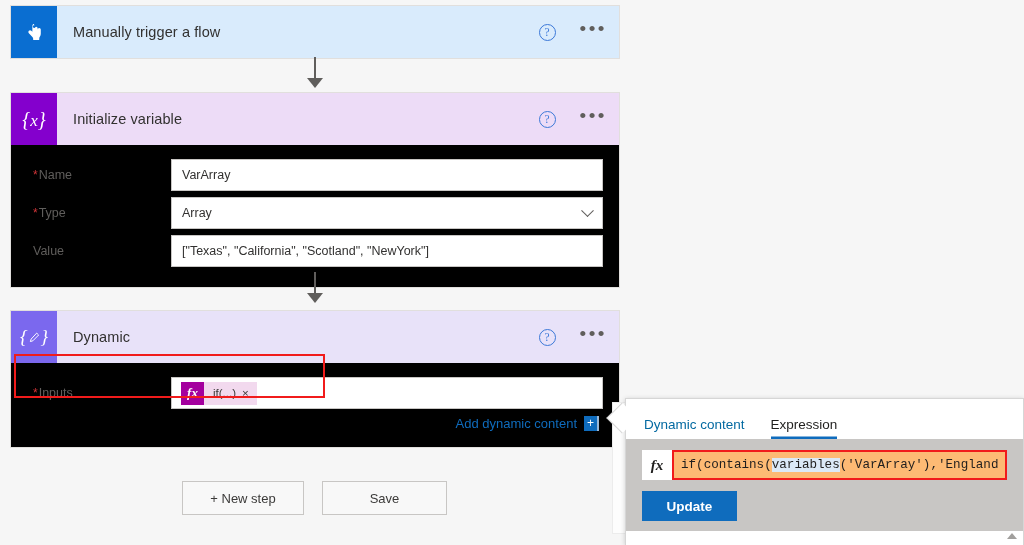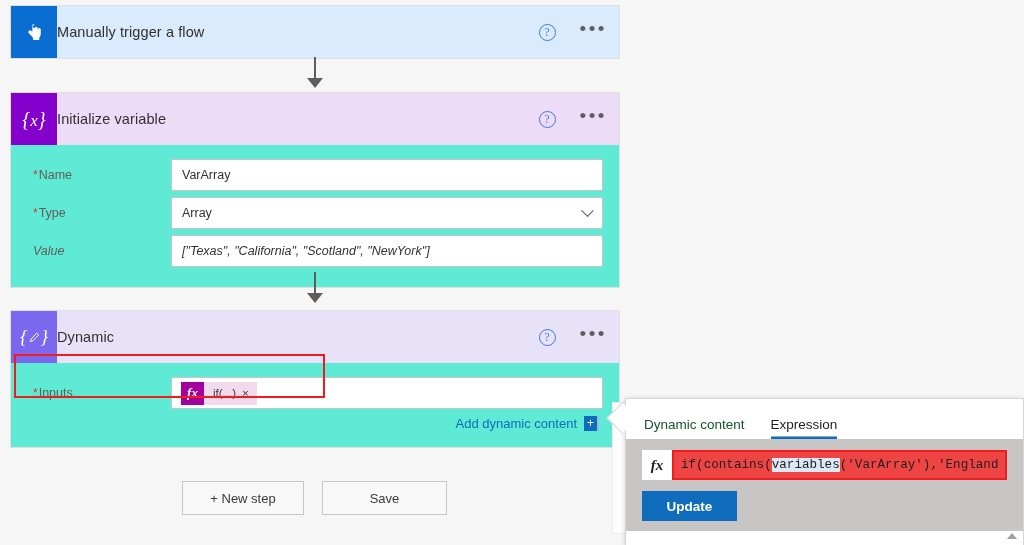--- a/index.html
+++ b/index.html
@@ -38,20 +38,21 @@
     height: 52px;
     flex: 0 0 46px;
     display: flex;
     align-items: center;
     justify-content: center;
     color: #ffffff;
   }
   .card-title {
     font-size: 14.5px;
     color: #323130;
+    padding-left: 16px;
     letter-spacing: .1px;
   }
   .hdr-actions {
     position: absolute;
     right: 12px;
     top: 0;
     height: 52px;
     display: flex;
     align-items: center;
     gap: 24px;
@@ -75,30 +76,30 @@
   }
 
   
   .hdr-trigger { background: #d9ebfc; }
   .hdr-trigger .card-icon { background: #0a6ed1; }
   .hdr-initvar { background: #eddcf7; }
   .hdr-initvar .card-icon { background: #8400cd; }
   .hdr-compose { background: #e8e2f9; }
   .hdr-compose .card-icon { background: #7b68ee; }
 
-  .card-body { padding: 14px 16px 16px 16px; background: #5eead4; }
+  .card-body { padding: 14px 16px 16px 16px; background: #000000; }
 
   
   .frow {
     display: flex;
     align-items: center;
     height: 32px;
     margin-bottom: 6px;
   }
-  .frow:last-child { margin-bottom: 4px; font-style: italic; }
+  .frow:last-child { margin-bottom: 4px; }
   .flabel {
     width: 144px;
     flex: 0 0 144px;
     font-size: 12.5px;
     color: #605e5c;
     padding-left: 6px;
   }
   .req { color: #d13438; font-size: 12px; margin-right: 1px; }
   .finput {
     flex: 1;
@@ -231,21 +232,21 @@
   .fly-tabs {
     display: flex;
     align-items: flex-end;
     height: 40px;
     padding-left: 18px;
     gap: 26px;
     background: #fff;
   }
   .fly-tab {
     font-size: 13.5px;
-    color: #14532d;
+    color: #0369a1;
     padding-bottom: 7px;
     cursor: pointer;
   }
   .fly-tab.active {
     font-weight: 400;
     color: #201f1e;
     box-shadow: inset 0 -2.5px 0 0 #0f6cbd;
   }
   .fly-editor {
     background: #c8c6c4;
@@ -265,21 +266,21 @@
     font-family: "Liberation Serif", serif;
     font-size: 15px;
     font-weight: 700;
     display: flex;
     align-items: center;
     justify-content: center;
     flex: 0 0 30px;
   }
   .expr-box {
     flex: 1;
-    background: #ef4444;
+    background: #fdba74;
     border: 2.5px solid #f11b1b;
     overflow: hidden;
     display: flex;
     align-items: center;
     padding-left: 7px;
   }
   .expr-text {
     font-family: "Liberation Mono", monospace;
     font-size: 12.6px;
     color: #201f1e;

